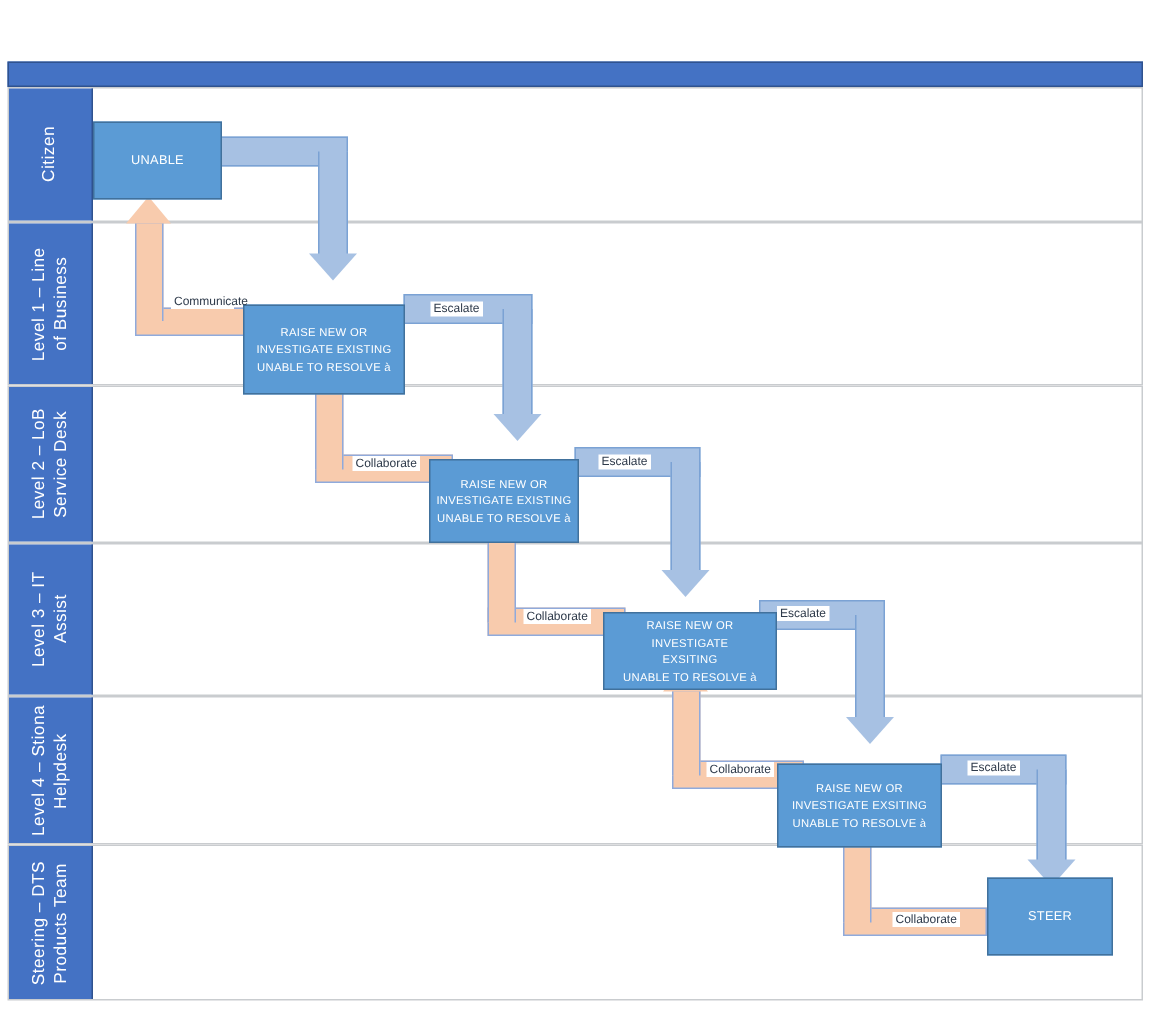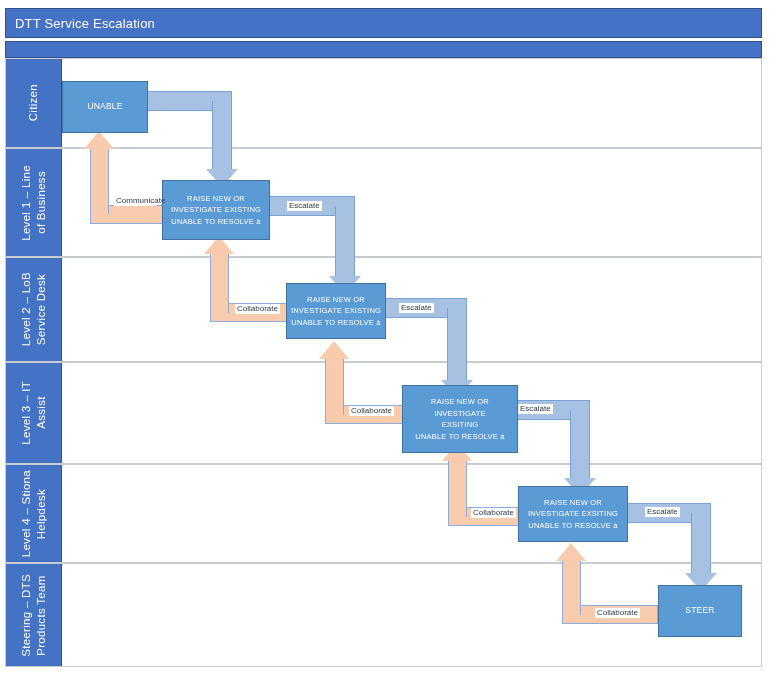--- a/index.html
+++ b/index.html
@@ -38,42 +38,41 @@
   }
 
   
   .task{
     position:absolute;box-sizing:border-box;
     background:#5B9BD5;border:1px solid #41719C;color:#ffffff;
     font-size:8.5px;line-height:11.5px;text-align:center;
     display:flex;align-items:center;justify-content:center;
     padding:2px 3px;letter-spacing:.2px;z-index:6;
   }
-  .task.small{font-size:7.5px;}
+  .task.small{font-size:7.5px;margin-top:23px;}
 
   
   .conn{position:absolute;box-sizing:border-box;}
   .blue-seg{background:#A7C1E3;border:1px solid #7BA2D4;}
   .orange-seg{background:#F8CBAD;border:1px solid #8FAADC;}
   .blue-head,.orange-head{position:absolute;width:0;height:0;}
 
   
   .elabel{
     position:absolute;background:#ffffff;color:#2E3A4A;
     font-size:8px;line-height:10px;padding:0 2px;white-space:nowrap;
     z-index:9;
   }
   .elabel.wrap{white-space:normal;width:38px;text-align:right;line-height:11px;}
 </style>
 </head>
 <body>
 
 <div class="canvas">
 
-  <div class="pool-title">DTT Service Escalation</div>
   <div class="pool-band"></div>
 
   <div class="lane" style="top:58px;height:90px;">
     <div class="lane-head">
       <span>Citizen</span>
     </div>
   </div>
 
   <div class="lane" style="top:148px;height:109px;">
     <div class="lane-head">
@@ -162,21 +161,21 @@
   <div class="task" style="left:62px;top:81px;width:86px;height:52px;">UNABLE</div>
 
   <div class="task small" style="left: 162px; top: 180px; width: 108px; height: 60px; white-space: pre-line;">RAISE NEW OR
 INVESTIGATE EXISTING
 UNABLE TO RESOLVE à</div>
 
   <div class="task small" style="left: 286px; top: 283px; width: 100px; height: 56px; white-space: pre-line;">RAISE NEW OR
 INVESTIGATE EXISTING
 UNABLE TO RESOLVE à</div>
 
-  <div class="task small" style="left: 402px; top: 385px; width: 116px; height: 68px; white-space: pre-line;">RAISE NEW  OR INVESTIGATE
+  <div class="task small" style="left: 402px; top: 385px; width: 116px; height: 52px; white-space: pre-line;">RAISE NEW  OR INVESTIGATE
 EXSITING
 UNABLE TO RESOLVE à</div>
 
   <div class="task small" style="left: 518px; top: 486px; width: 110px; height: 56px; white-space: pre-line;">RAISE NEW OR
 INVESTIGATE EXSITING
 UNABLE TO RESOLVE à</div>
 
   <div class="task" style="left:658px;top:585px;width:84px;height:52px;">STEER</div>
 
 </div>

